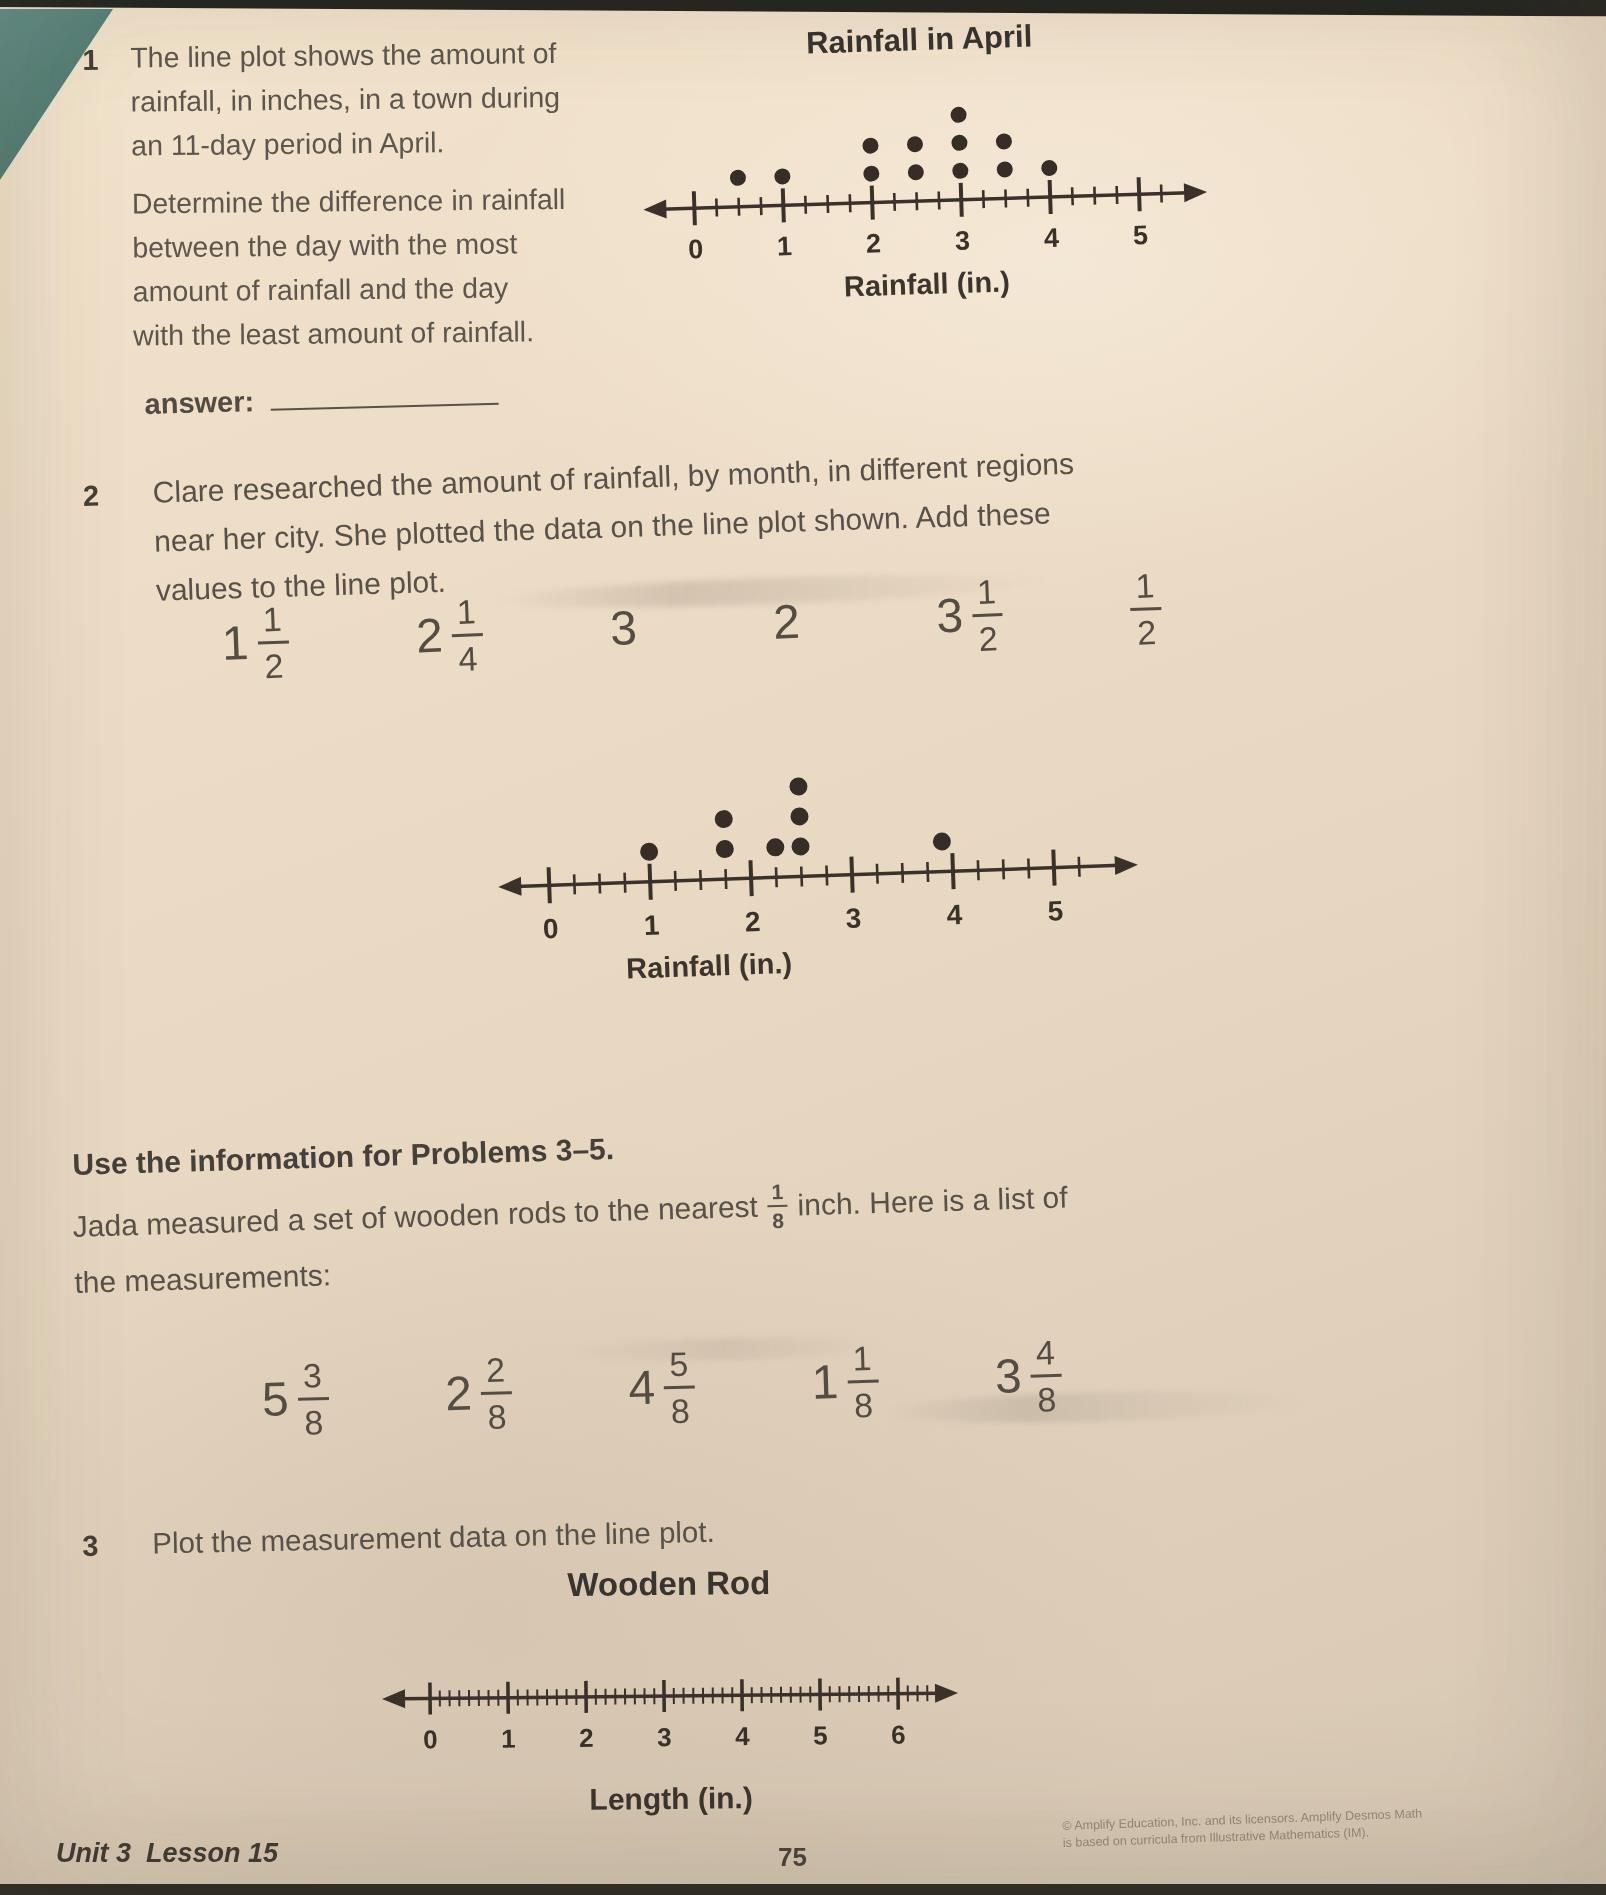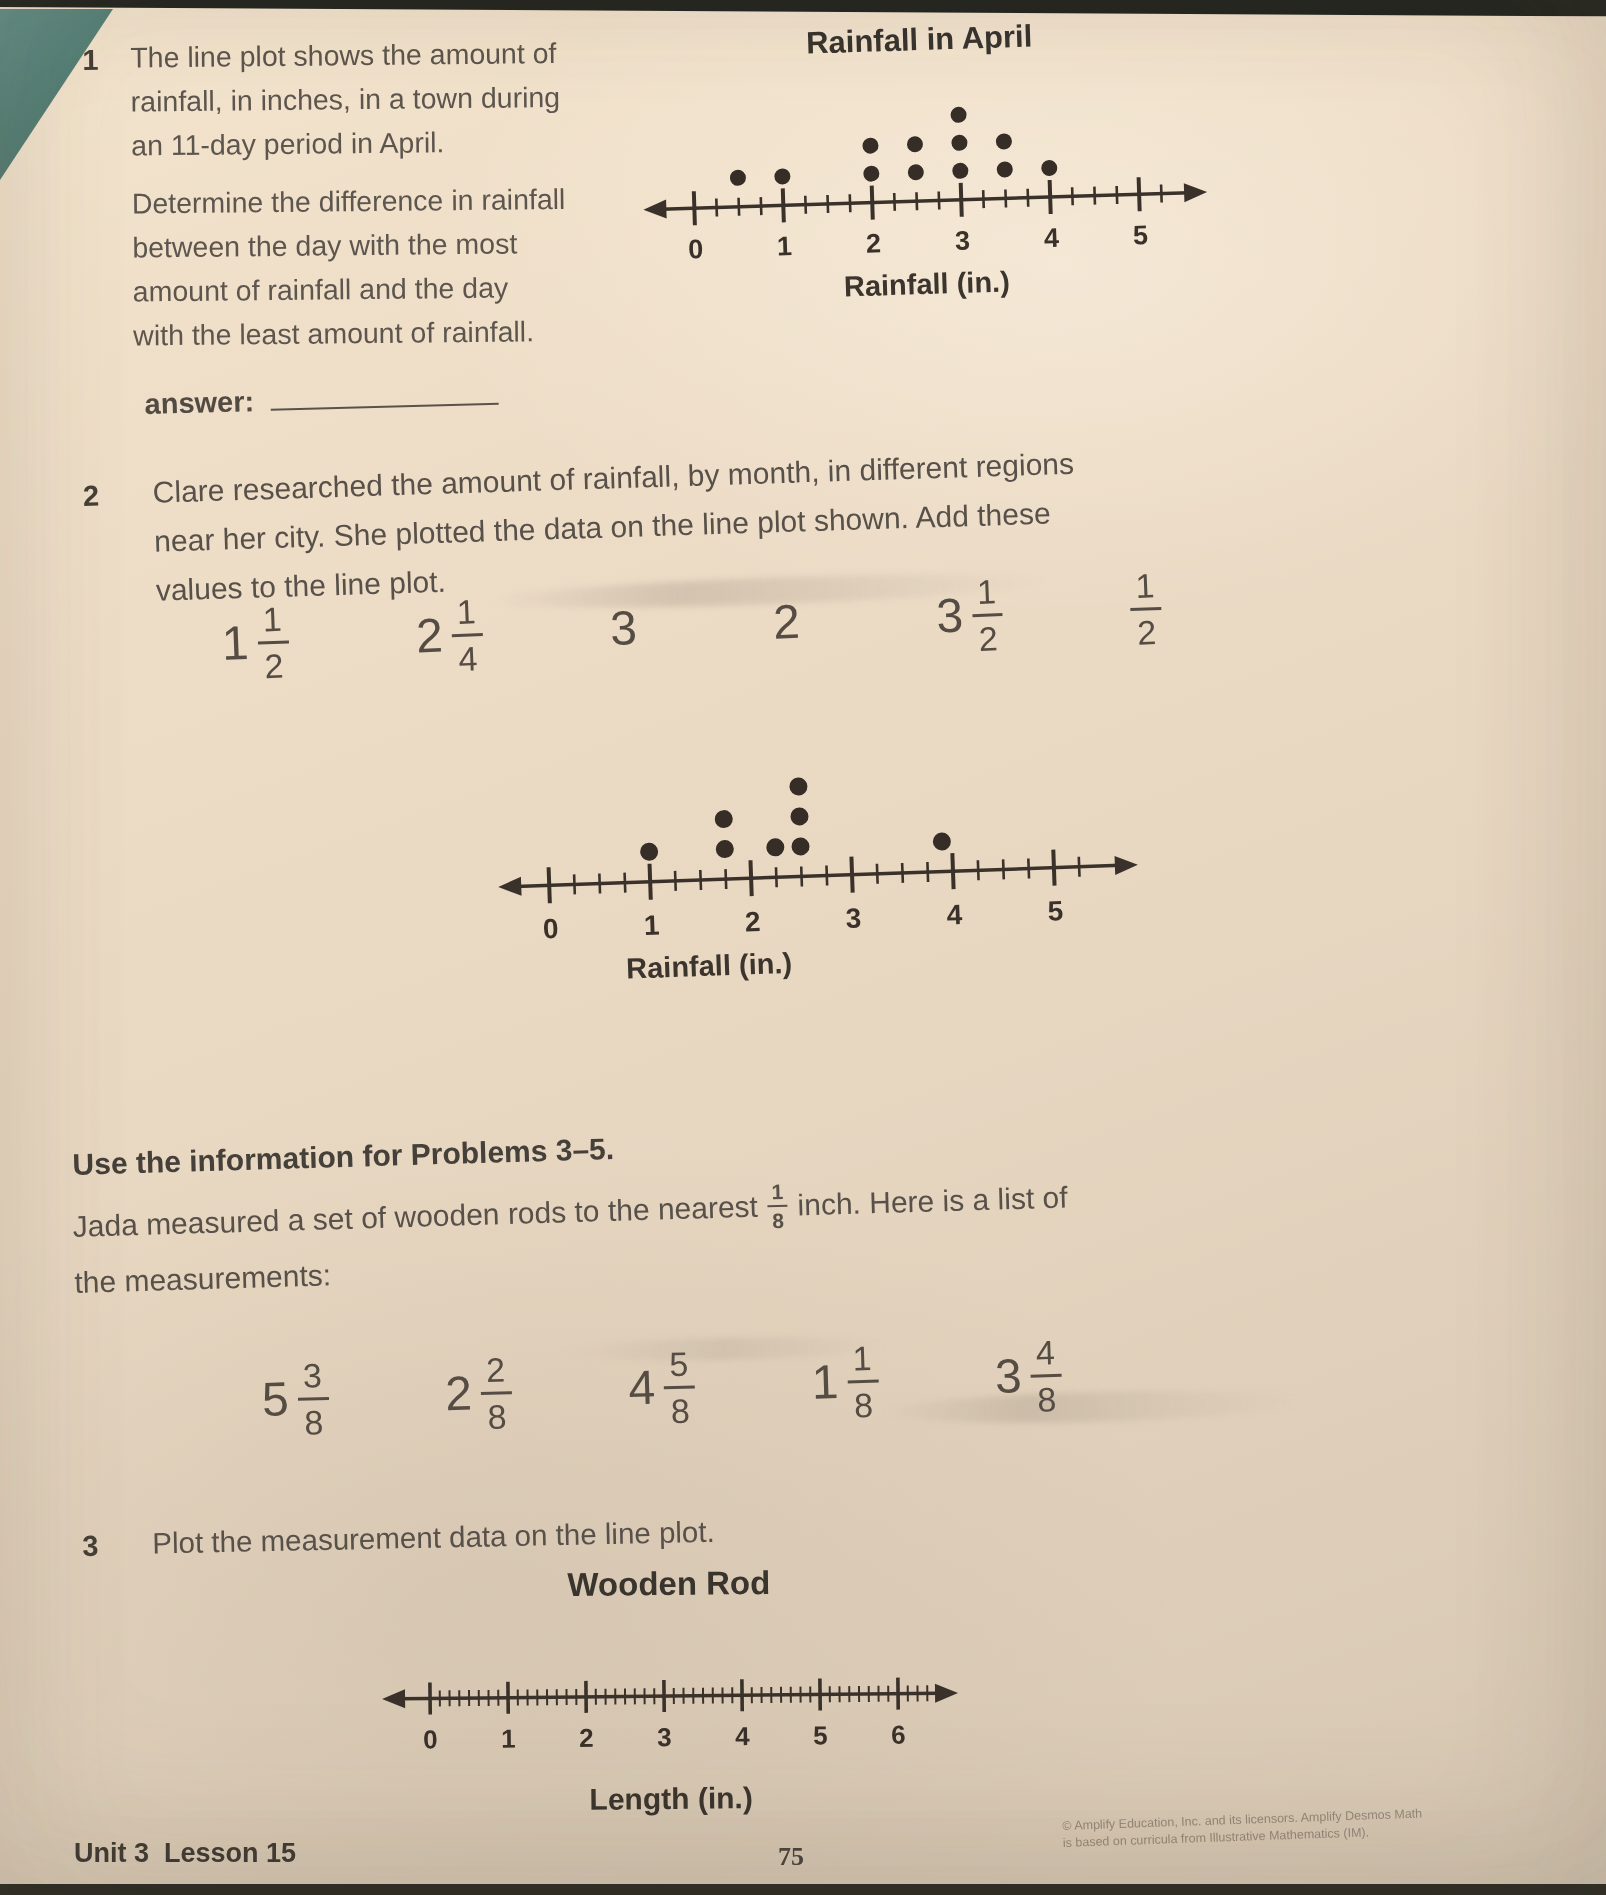--- a/index.html
+++ b/index.html
@@ -42,21 +42,21 @@
   .mixed .whole{margin-right:9px;}
   .frac{display:inline-flex;flex-direction:column;align-items:center;font-size:34px;line-height:1;}
   .frac .num{padding:0 6px 5px;border-bottom:3px solid currentColor;}
   .frac .den{padding-top:5px;}
   .frac-inline{display:inline-flex;flex-direction:column;align-items:center;font-size:21px;line-height:1;margin:0 10px;color:#58514a;font-weight:600;}
   .frac-inline .num{padding:0 4px 3px;border-bottom:2px solid currentColor;}
   .frac-inline .den{padding-top:3px;}
   .jada-line1{display:flex;align-items:center;font-size:30px;color:#58514a;}
 
   .footer-left{font-weight:700;font-size:27px;color:#403a33;white-space:pre;}
-  .footer-page{font-weight:600;font-size:26px;color:#4a443c;font-family:Liberation Serif, serif;}
+  .footer-page{font-weight:600;font-size:26px;color:#4a443c;}
   .copyright{font-size:12.5px;line-height:17px;color:#99352-; color:#97897a;text-align:left;}
 </style>
 </head>
 <body>
 
 <div id="page">
 
   <div class="abs strip-top"></div>
   <div class="abs teal-corner"></div>
   <div class="abs strip-bottom"></div>
@@ -345,21 +345,21 @@
         <text x="138" y="105" text-anchor="middle" font-size="26">1</text>
         <text x="216" y="105" text-anchor="middle" font-size="26">2</text>
         <text x="294" y="105" text-anchor="middle" font-size="26">3</text>
         <text x="372" y="105" text-anchor="middle" font-size="26">4</text>
         <text x="450" y="105" text-anchor="middle" font-size="26">5</text>
         <text x="528" y="105" text-anchor="middle" font-size="26">6</text>
       </svg>
     <div class="chart-xlabel" style="margin-top:26px;font-size:30px;">Length (in.)</div>
   </div>
 
-  <div class="abs footer-left" style="left:74px;top:1838px;">Unit 3  Lesson 15</div>
+  <div class="abs footer-left" style="left:56px;top:1838px;font-style:italic;">Unit 3  Lesson 15</div>
   <div class="abs footer-page" style="left:778px;top:1842px;">75</div>
   <div class="abs copyright" style="left:1062px;top:1818px;width:500px;transform:rotate(-2deg);transform-origin:left top;">
     <div>© Amplify Education, Inc. and its licensors. Amplify Desmos Math</div>
     <div>is based on curricula from Illustrative Mathematics (IM).</div>
   </div>
 
   <div class="abs vignette"></div>
 </div>
 
 </body></html>

